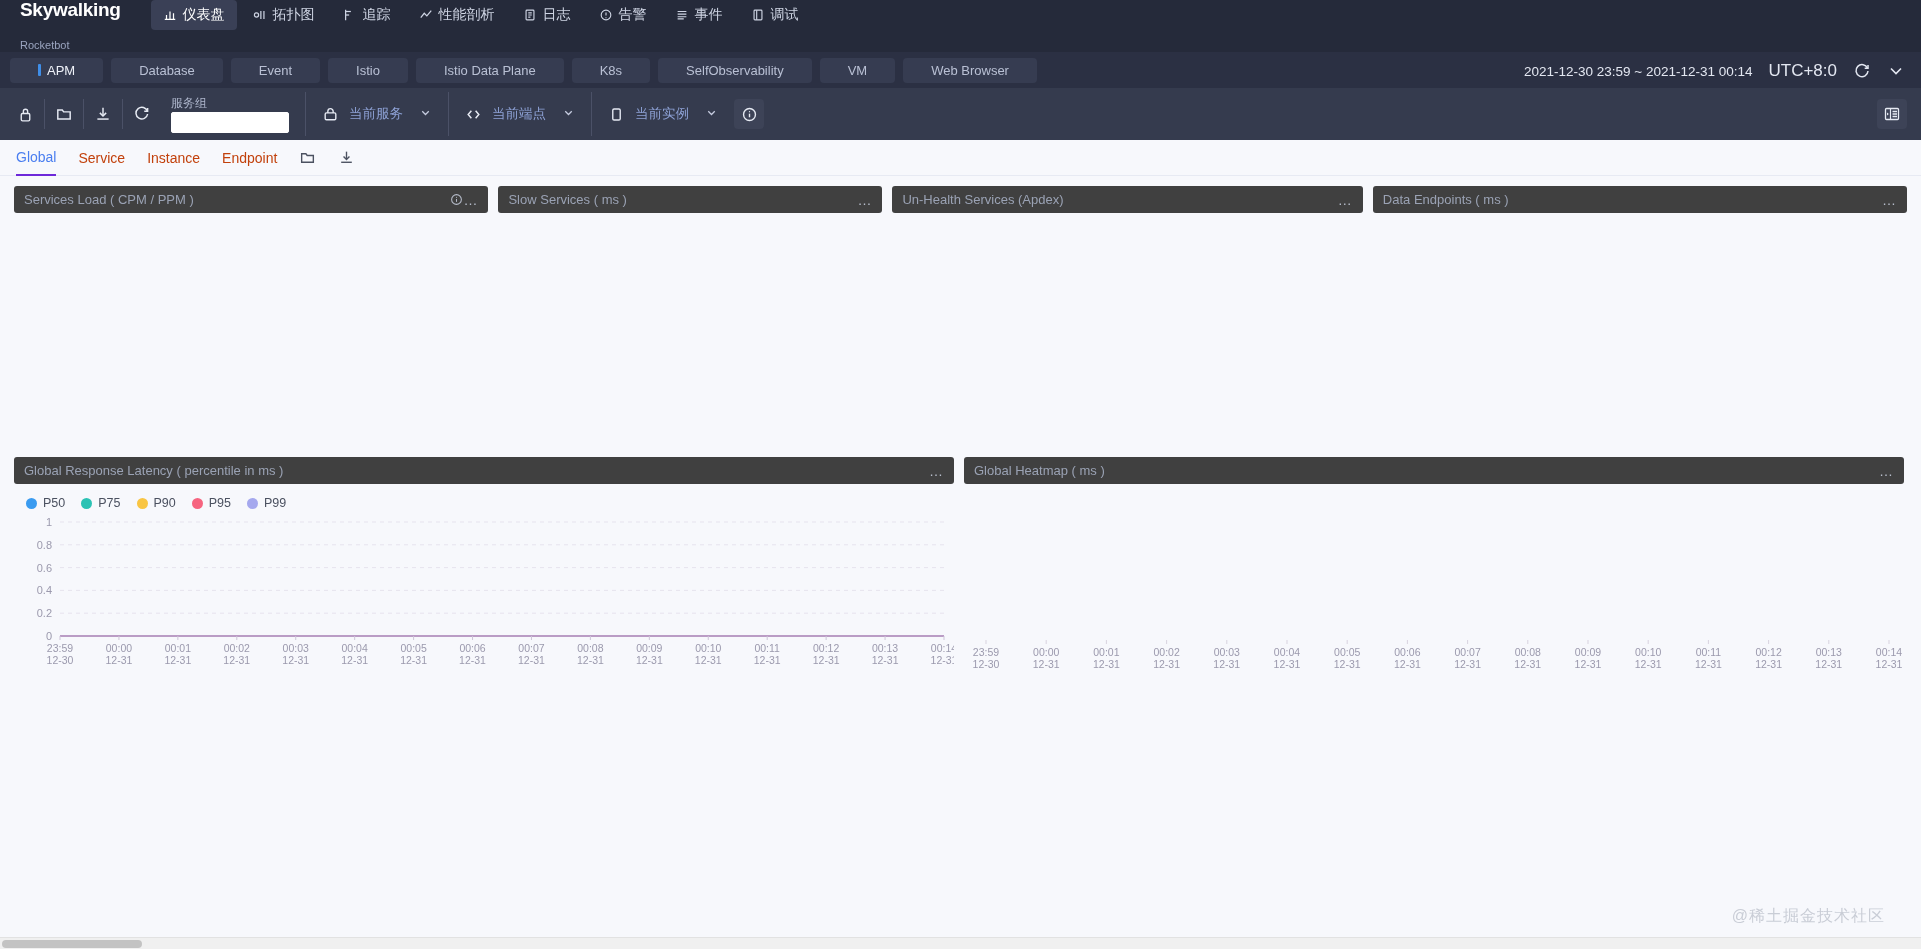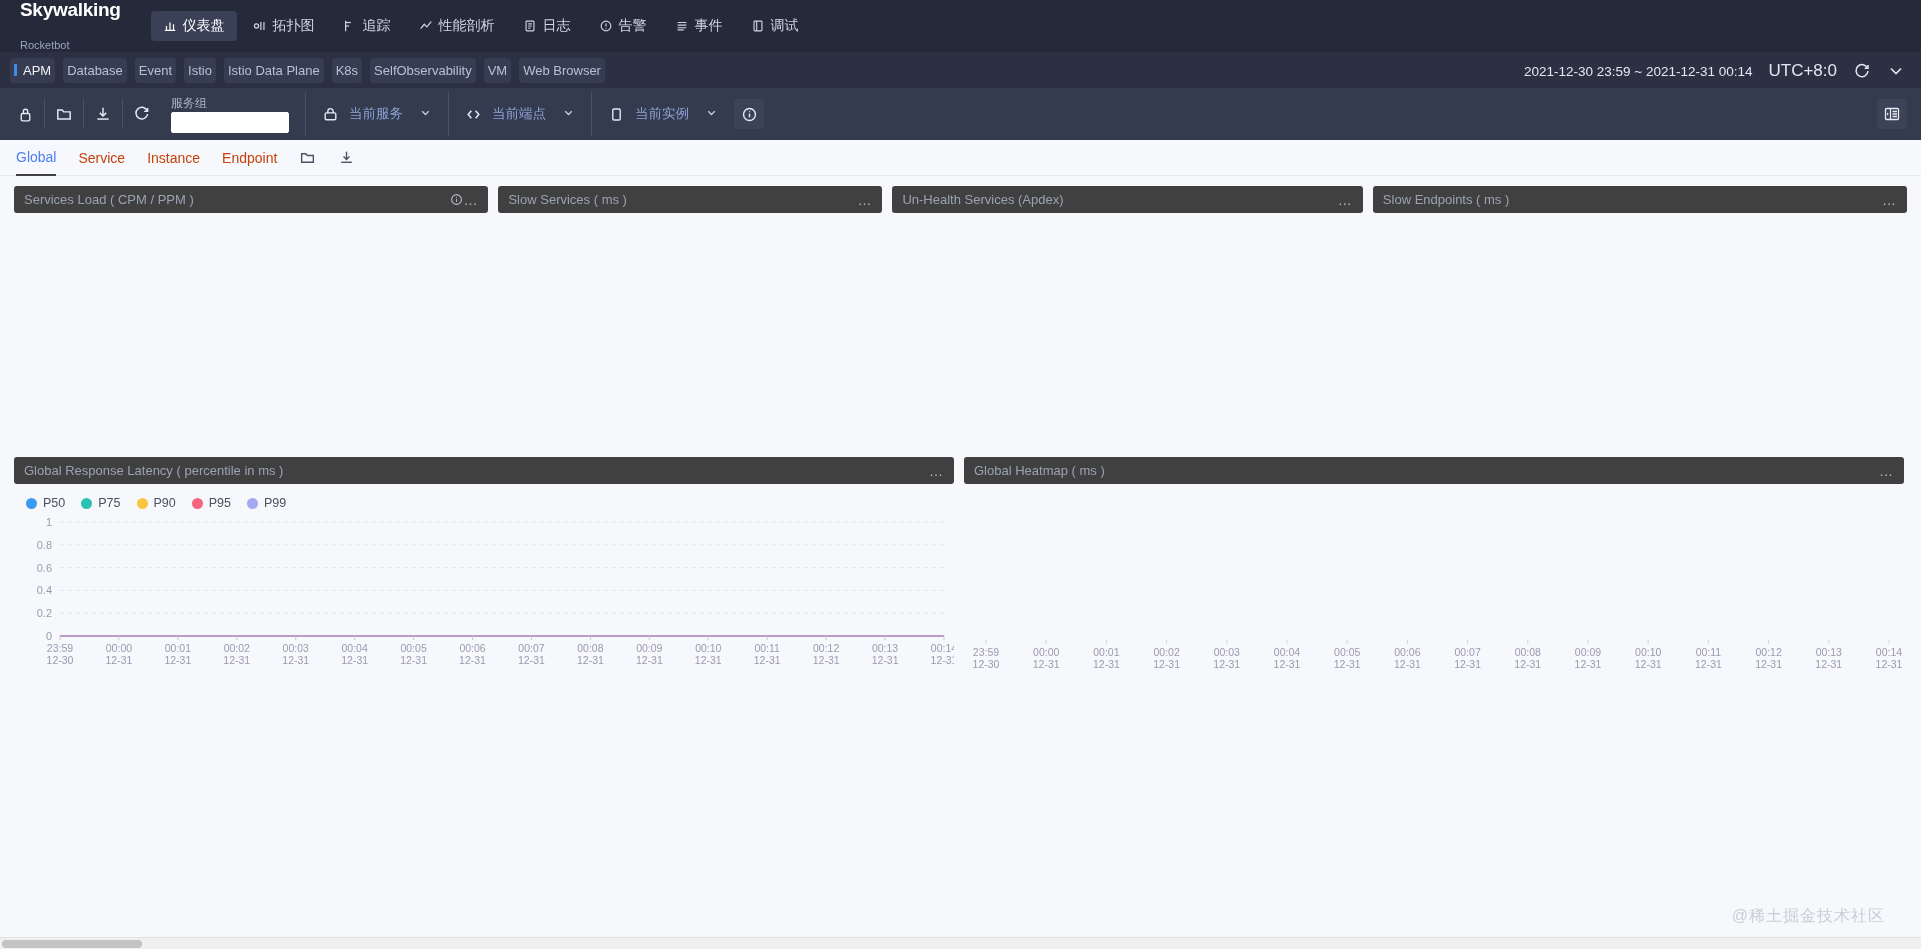--- a/index.html
+++ b/index.html
@@ -6,21 +6,21 @@
   html, body {
     width: 1921px; height: 949px;
     font-family: "Liberation Sans", sans-serif;
     background: #f7f8fc;
     overflow: hidden;
   }
 
   
   .topbar {
     height: 52px; background: #252a3a;
-    display: flex; align-items: center; padding: 0 14px;
+    display: flex; align-items: flex-start; padding: 0 14px;
     position: relative;
   }
   .brand { display: flex; flex-direction: column; justify-content: center;
            margin-right: 30px; padding-left: 6px; }
   .brand-name { color: #fff; font-size: 19px; font-weight: 700; letter-spacing: -0.3px;
                 line-height: 20px; position: relative; }
   .brand-sub { color: #9aa4bf; font-size: 11px; line-height: 13px; margin-top: 19px; }
 
   .nav-items { display: flex; align-items: center; gap: 4px; }
   .nav-item {
@@ -41,21 +41,21 @@
   .tz { color: #e3e7f1; font-size: 17px; }
   .ic-btn { width: 18px; height: 18px; cursor: pointer; color: #e3e7f1; }
 
   
   .tabstrip {
     height: 36px; background: #2b3043;
     display: flex; align-items: center; gap: 8px; padding: 0 10px;
   }
   .dtab {
     background: #363c51; color: #b9c0d4; font-size: 13px;
-    padding: 5px 4px; border-radius: 4px; cursor: pointer;
+    padding: 5px 28px; border-radius: 4px; cursor: pointer;
     display: flex; align-items: center; gap: 6px; white-space: nowrap;
   }
   .dtab.active { color: #eef1f8; }
   .dtab .dot { width: 3px; height: 12px; background: #3f8ee8; border-radius: 1px; }
 
   
   .toolbar {
     height: 52px; background: #353b4e;
     display: flex; align-items: center; padding: 0 8px;
     position: relative;
@@ -91,21 +91,21 @@
     border-radius: 4px; cursor: pointer;
   }
 
   
   .subtabs {
     height: 36px; background: #f7f8fc; display: flex; align-items: center;
     gap: 22px; padding: 0 16px; border-bottom: 1px solid #e7eaf3;
   }
   .stab { font-size: 14px; color: #c2410c; cursor: pointer; height: 36px;
           display: flex; align-items: center; }
-  .stab.active { color: #4a7ef0; border-bottom: 2px solid #404040; }
+  .stab.active { color: #4a7ef0; border-bottom: 2px solid #6d28d9; }
   .stab-ico { color: #4b5160; display: flex; align-items: center; cursor: pointer; }
 
   
   .board { padding: 10px 14px 0 14px; }
   .row { display: flex; gap: 10px; }
   .widget { background: transparent; }
   .w-head {
     background: #404040; border-radius: 3px; height: 27px;
     display: flex; align-items: center; padding: 0 10px;
     color: #9aa2b4; font-size: 13px; position: relative;
@@ -428,21 +428,21 @@
       <div class="w-head">
         <span>Un-Health Services (Apdex)</span>
         <span class="spacer"></span>
         <span class="dots">…</span>
       </div>
       <div class="w-body"></div>
     </div>
 
     <div class="widget" style="width:537px">
       <div class="w-head">
-        <span>Slow Endpoints ( ms )</span>
+        <span>Data Endpoints ( ms )</span>
         <span class="spacer"></span>
         <span class="dots">…</span>
       </div>
       <div class="w-body"></div>
     </div>
   </div>
 
   <div class="row2">
 
     <div class="widget" style="width:940px">

